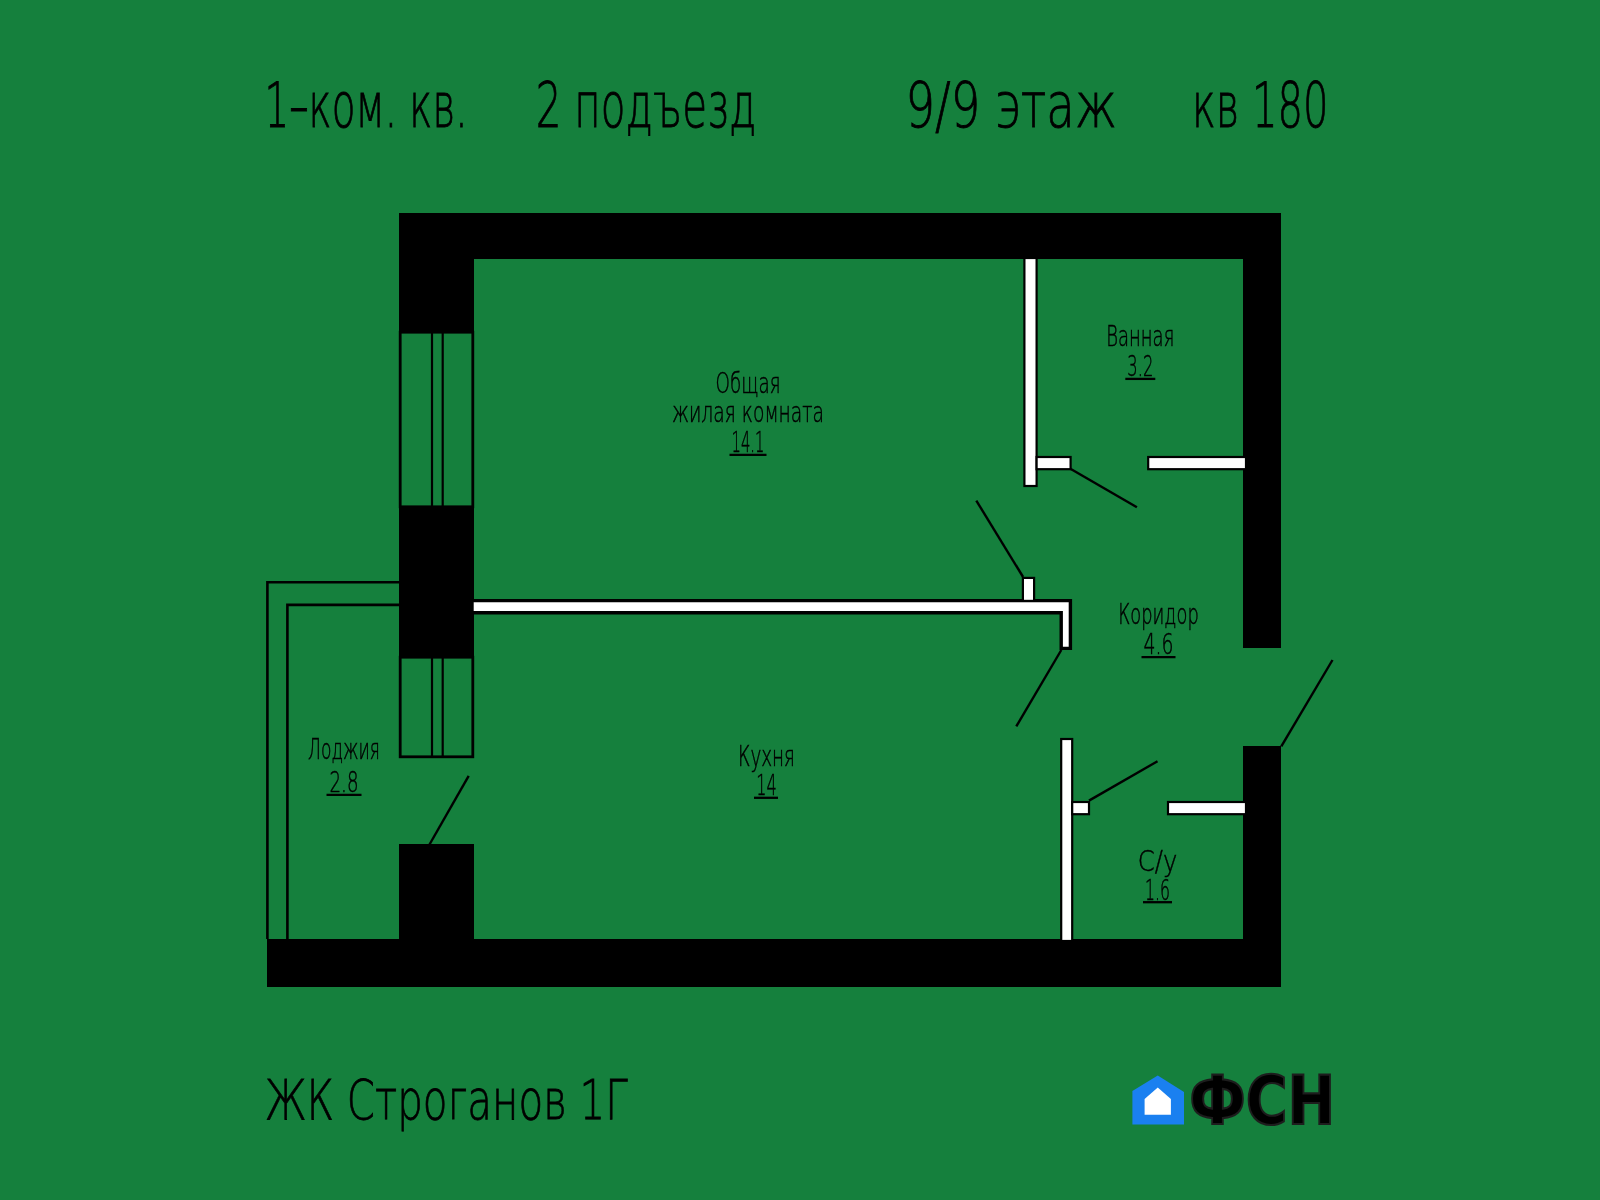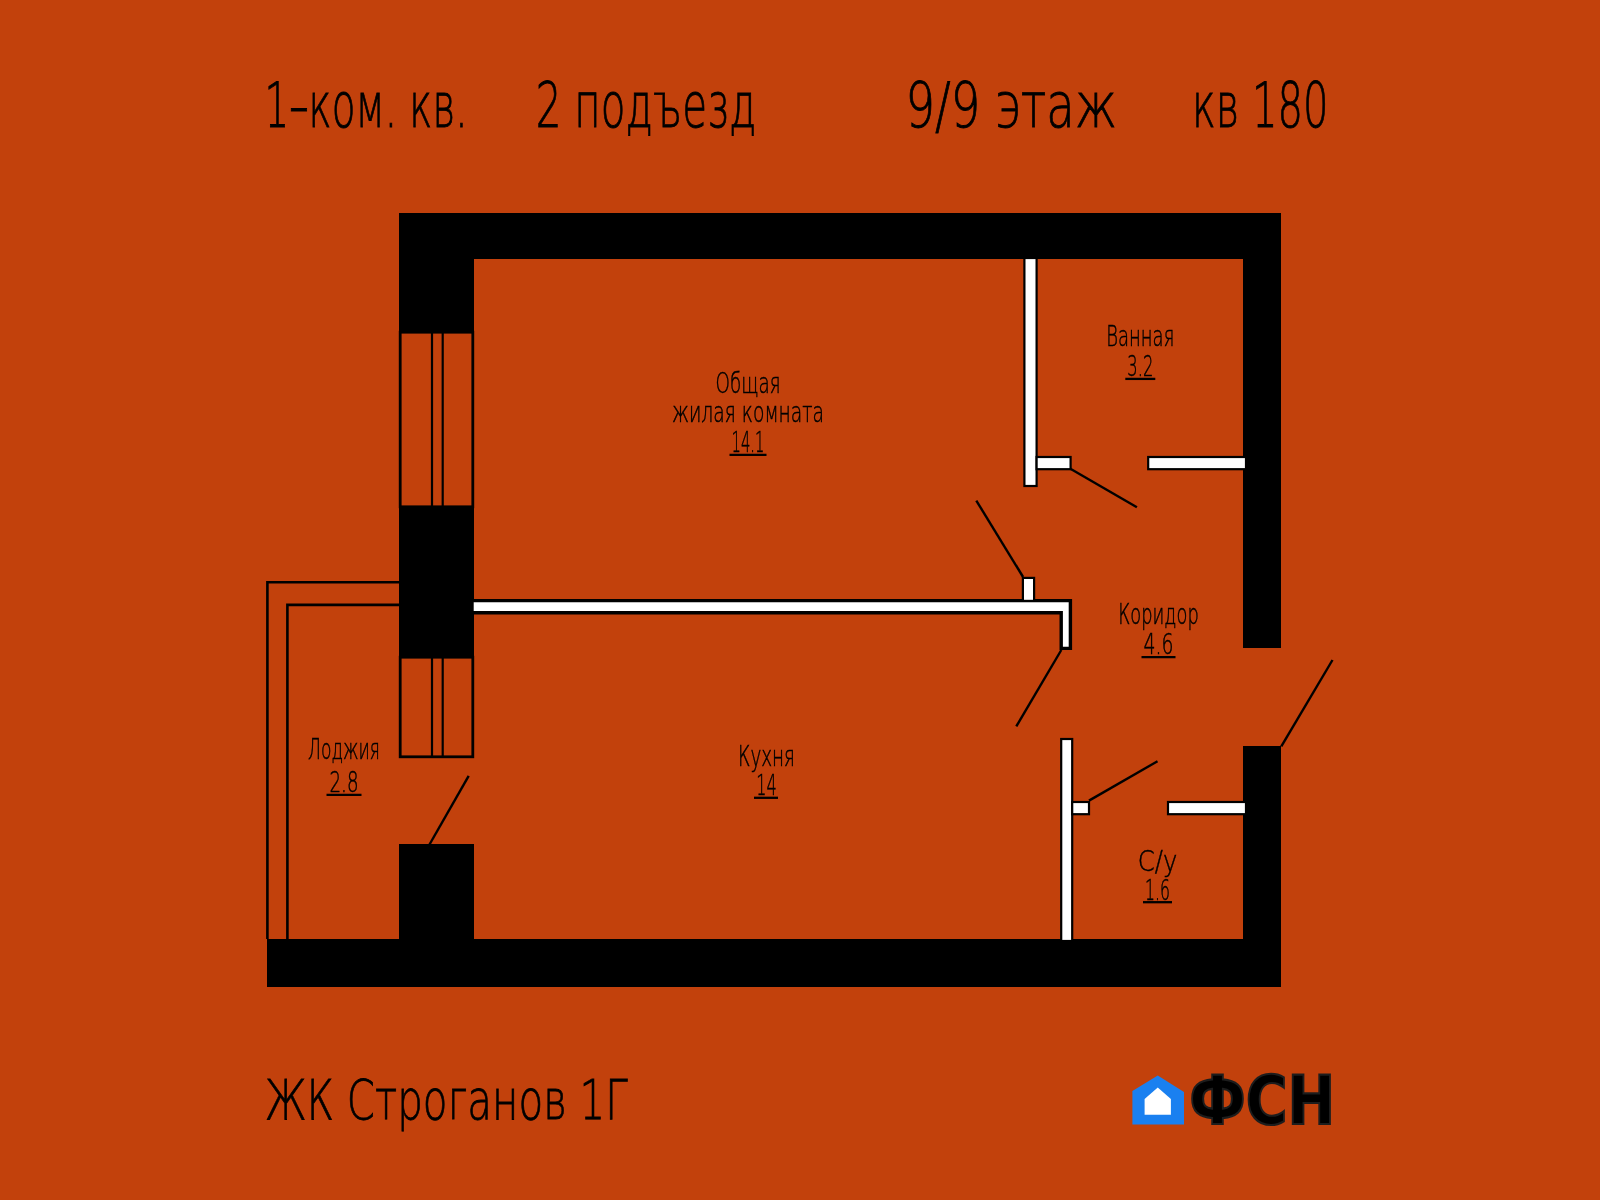--- a/index.html
+++ b/index.html
@@ -1,16 +1,16 @@
 <!DOCTYPE html>
 <html><head>
 <meta charset="utf-8">
 <style>
   html,body{margin:0;padding:0;background:#ffffff;}
-  .page{position:relative;width:1600px;height:1200px;background:#c2410c;overflow:hidden;}
+  .page{position:relative;width:1600px;height:1200px;background:#15803d;overflow:hidden;}
   svg{display:block;}
   text{font-family:"DejaVu Sans",sans-serif;fill:#000000;}
   .thin{font-weight:200;}
   .t-big{stroke:#000;stroke-width:0.9px;}
   .t-small{stroke:#000;stroke-width:0.5px;}
   .t-mid{stroke:#000;stroke-width:0.8px;}
   .logo-t{font-family:"DejaVu Sans",sans-serif;font-weight:700;stroke-width:2.2px;}
 </style>
 </head>
 <body>

